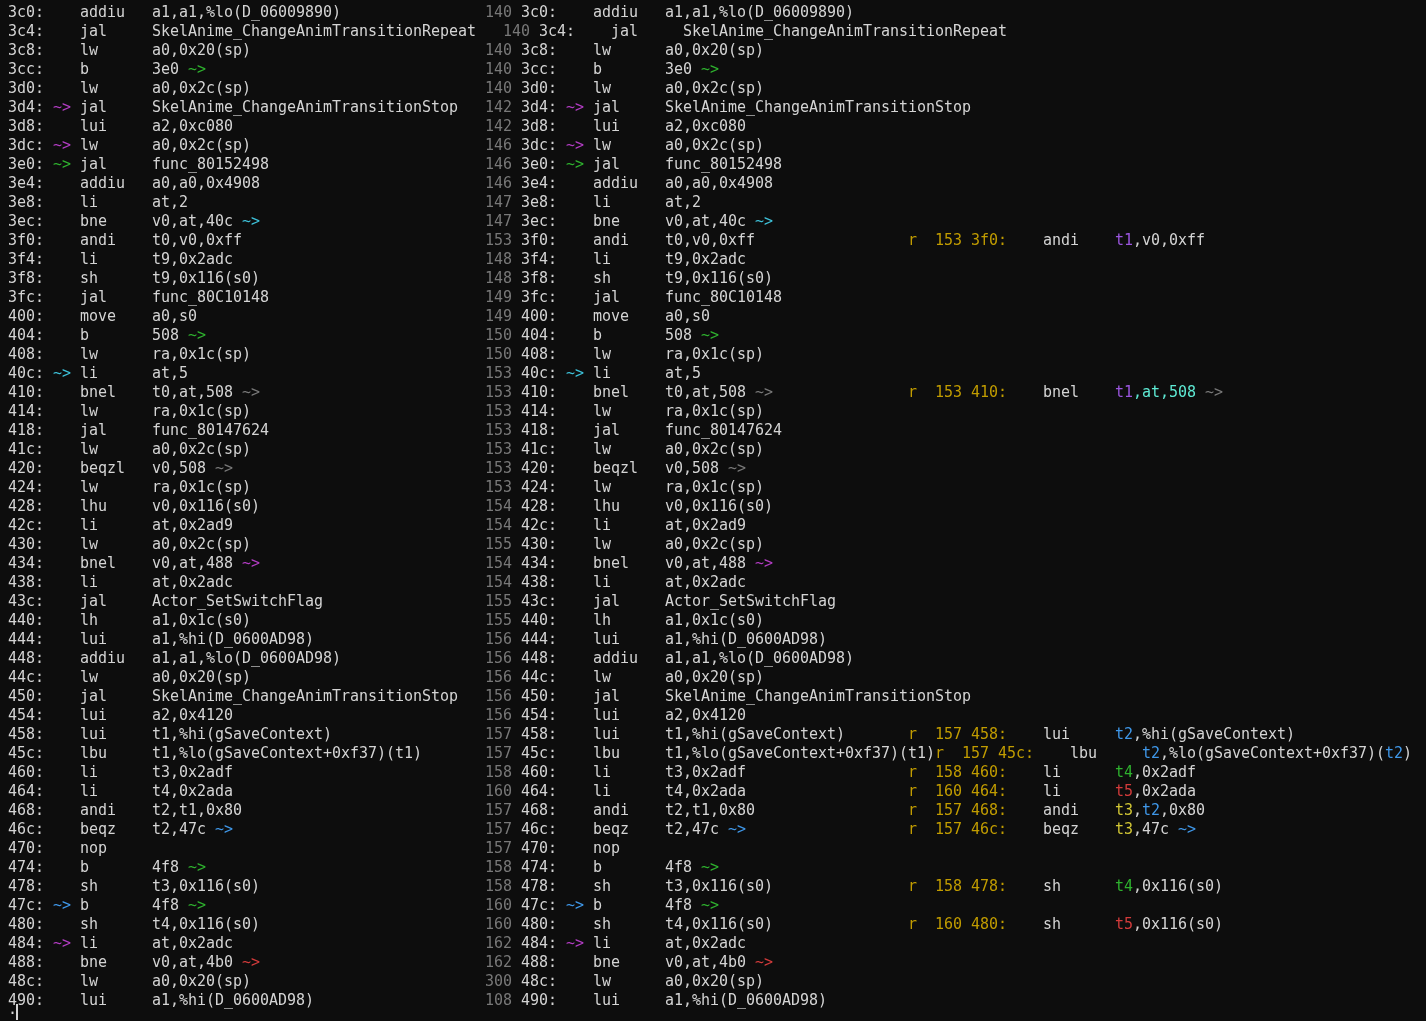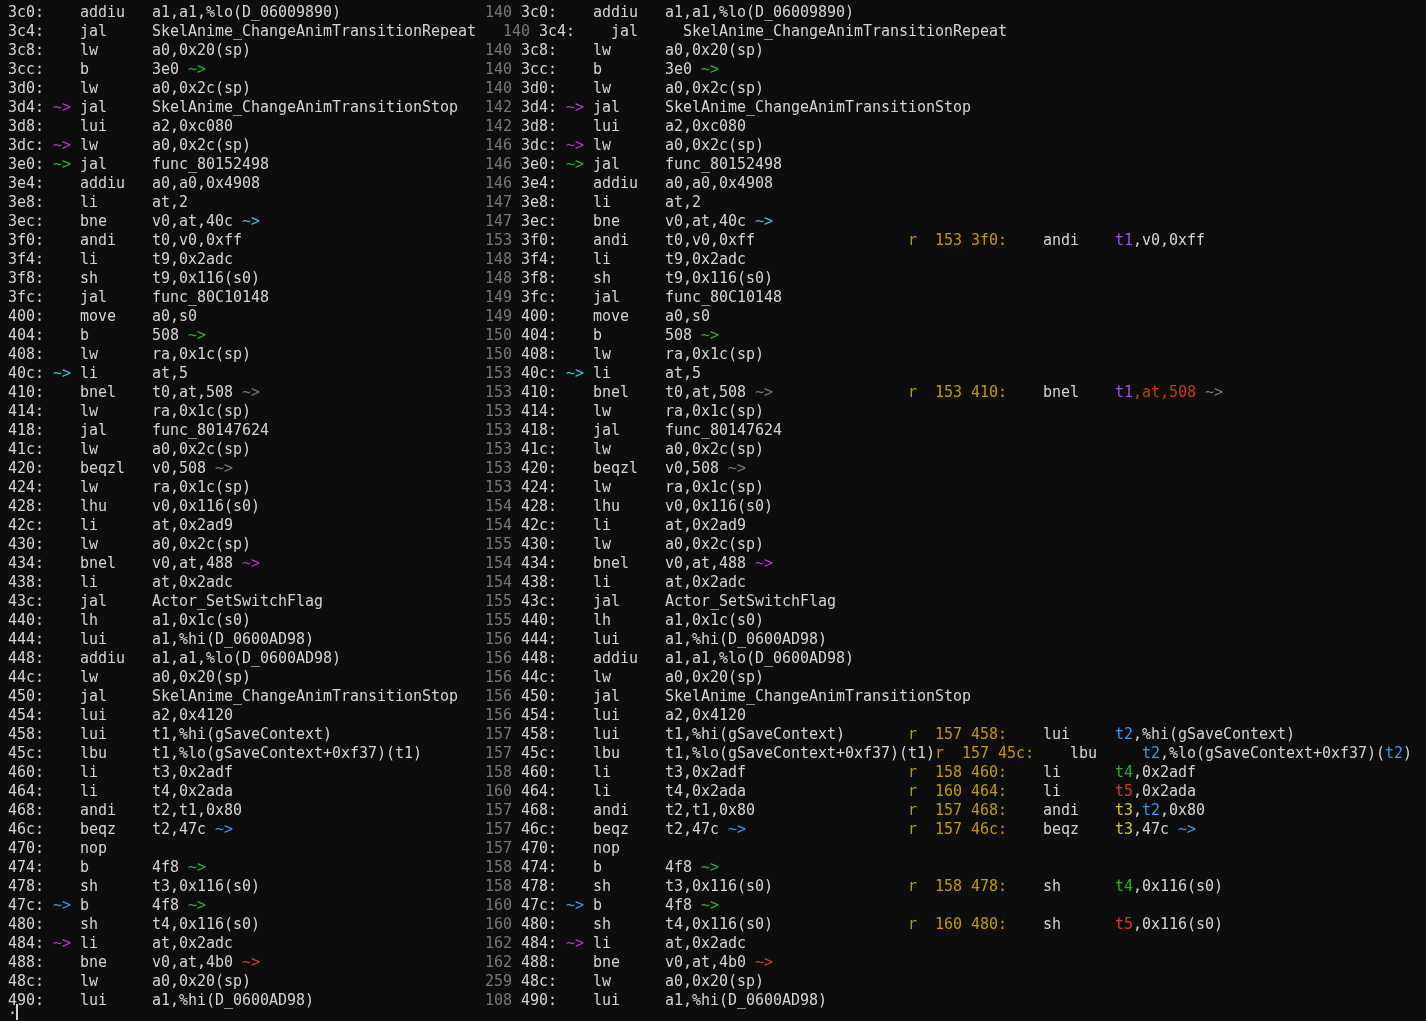--- a/index.html
+++ b/index.html
@@ -222,21 +222,21 @@
       <span class="f" style="left: 80px;"><span style="color: rgb(212, 212, 212);">bnel</span></span>
       <span class="f" style="left: 152px;"><span style="color: rgb(212, 212, 212);">t0,at,508 </span><span style="color: rgb(120, 120, 120);">~&gt;</span></span>
       <span class="f" style="left: 485px;"><span style="color: rgb(120, 120, 120);">153</span></span>
       <span class="f" style="left: 521px;"><span style="color: rgb(212, 212, 212);">410:</span></span>
       <span class="f" style="left: 593px;"><span style="color: rgb(212, 212, 212);">bnel</span></span>
       <span class="f" style="left: 665px;"><span style="color: rgb(212, 212, 212);">t0,at,508 </span><span style="color: rgb(120, 120, 120);">~&gt;</span></span>
       <span class="f" style="left: 908px;"><span style="color: rgb(193, 156, 0);">r</span></span>
       <span class="f" style="left: 935px;"><span style="color: rgb(193, 156, 0);">153</span></span>
       <span class="f" style="left: 971px;"><span style="color: rgb(193, 156, 0);">410:</span></span>
       <span class="f" style="left: 1043px;"><span style="color: rgb(212, 212, 212);">bnel</span></span>
-      <span class="f" style="left: 1115px;"><span style="color: rgb(154, 85, 221);">t1</span><span style="color: #c2410c;">,at,508 </span><span style="color: rgb(120, 120, 120);">~&gt;</span></span>
+      <span class="f" style="left: 1115px;"><span style="color: rgb(154, 85, 221);">t1</span><span style="color: #5eead4;">,at,508 </span><span style="color: rgb(120, 120, 120);">~&gt;</span></span>
     </div>
     <div class="row">
       <span class="f" style="left: 8px;"><span style="color: rgb(212, 212, 212);">414:</span></span>
       <span class="f" style="left: 80px;"><span style="color: rgb(212, 212, 212);">lw</span></span>
       <span class="f" style="left: 152px;"><span style="color: rgb(212, 212, 212);">ra,0x1c(sp)</span></span>
       <span class="f" style="left: 485px;"><span style="color: rgb(120, 120, 120);">153</span></span>
       <span class="f" style="left: 521px;"><span style="color: rgb(212, 212, 212);">414:</span></span>
       <span class="f" style="left: 593px;"><span style="color: rgb(212, 212, 212);">lw</span></span>
       <span class="f" style="left: 665px;"><span style="color: rgb(212, 212, 212);">ra,0x1c(sp)</span></span>
     </div>
@@ -540,21 +540,21 @@
       <span class="f" style="left: 152px;"><span style="color: rgb(212, 212, 212);">v0,at,4b0 </span><span style="color: rgb(210, 59, 59);">~&gt;</span></span>
       <span class="f" style="left: 485px;"><span style="color: rgb(120, 120, 120);">162</span></span>
       <span class="f" style="left: 521px;"><span style="color: rgb(212, 212, 212);">488:</span></span>
       <span class="f" style="left: 593px;"><span style="color: rgb(212, 212, 212);">bne</span></span>
       <span class="f" style="left: 665px;"><span style="color: rgb(212, 212, 212);">v0,at,4b0 </span><span style="color: rgb(210, 59, 59);">~&gt;</span></span>
     </div>
     <div class="row">
       <span class="f" style="left: 8px;"><span style="color: rgb(212, 212, 212);">48c:</span></span>
       <span class="f" style="left: 80px;"><span style="color: rgb(212, 212, 212);">lw</span></span>
       <span class="f" style="left: 152px;"><span style="color: rgb(212, 212, 212);">a0,0x20(sp)</span></span>
-      <span class="f" style="left: 485px;"><span style="color: rgb(120, 120, 120);">259</span></span>
+      <span class="f" style="left: 485px;"><span style="color: rgb(120, 120, 120);">300</span></span>
       <span class="f" style="left: 521px;"><span style="color: rgb(212, 212, 212);">48c:</span></span>
       <span class="f" style="left: 593px;"><span style="color: rgb(212, 212, 212);">lw</span></span>
       <span class="f" style="left: 665px;"><span style="color: rgb(212, 212, 212);">a0,0x20(sp)</span></span>
     </div>
     <div class="row">
       <span class="f" style="left: 8px;"><span style="color: rgb(212, 212, 212);">490:</span></span>
       <span class="f" style="left: 80px;"><span style="color: rgb(212, 212, 212);">lui</span></span>
       <span class="f" style="left: 152px;"><span style="color: rgb(212, 212, 212);">a1,%hi(D_0600AD98)</span></span>
       <span class="f" style="left: 485px;"><span style="color: rgb(120, 120, 120);">108</span></span>
       <span class="f" style="left: 521px;"><span style="color: rgb(212, 212, 212);">490:</span></span>

